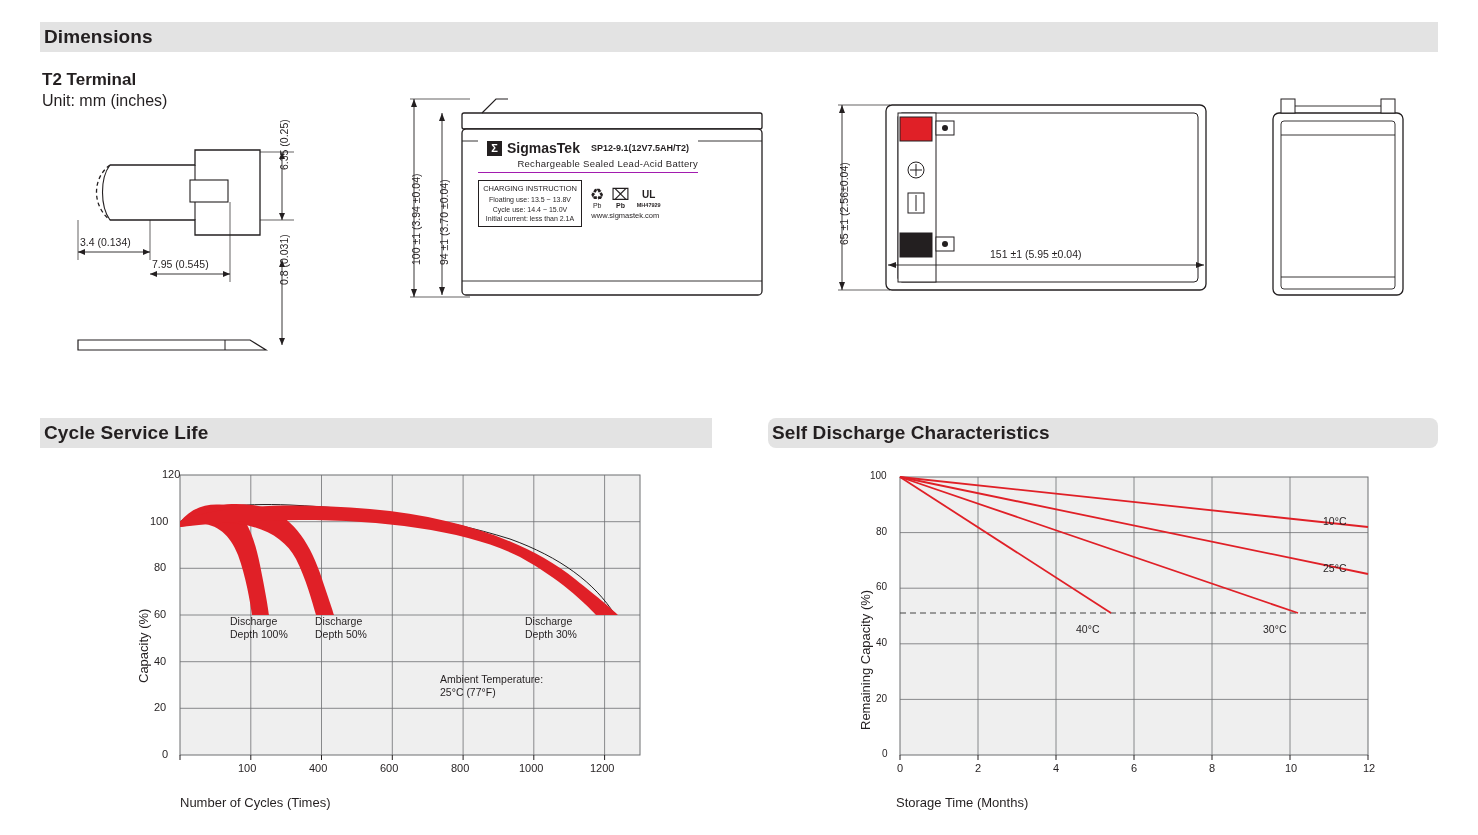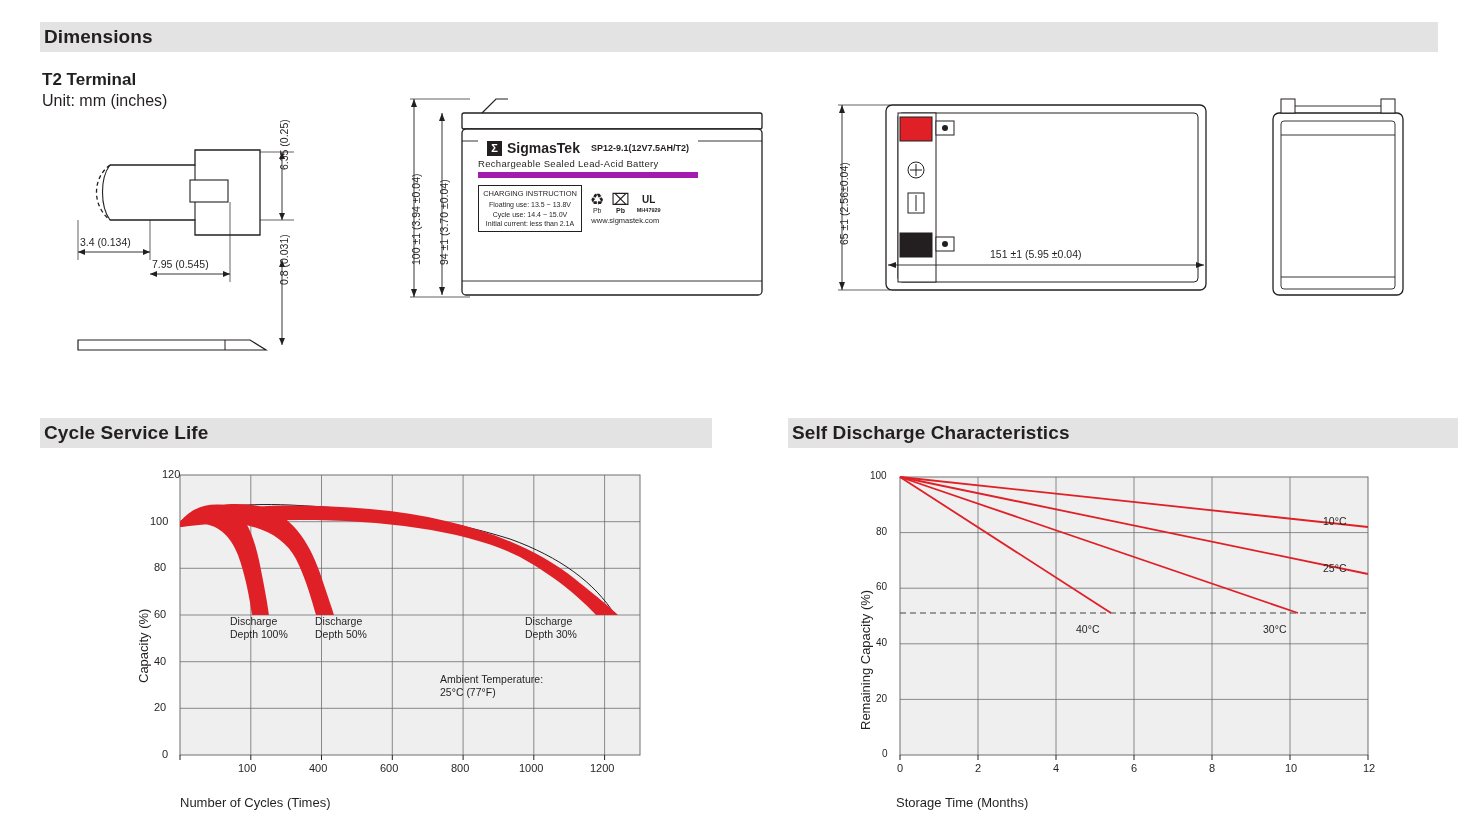--- a/index.html
+++ b/index.html
@@ -49,41 +49,41 @@
   .brand{
     display:flex;align-items:center;justify-content:center;gap:5px;
     font-size:14px;font-weight:bold;color:#231f20;
   }
   .brand .mark{
     width:15px;height:15px;background:#231f20;color:#fff;
     font-size:11px;line-height:15px;text-align:center;font-weight:bold;
   }
   .model{font-size:9px;color:#231f20;margin-left:6px;font-weight:bold;}
   .subtitle{
-    font-size:9.5px;text-align:left;letter-spacing:0.3px;margin-top:2px;
-    border-bottom:6px solid #a21caf;padding-bottom:3px;
+    font-size:9.5px;text-align:right;letter-spacing:0.3px;margin-top:2px;
+    border-bottom:1px solid #a21caf;padding-bottom:3px;
   }
   .charge-box{
     border:1px solid #231f20;font-size:7px;line-height:1.35;
     padding:3px 4px;width:104px;box-sizing:border-box;text-align:center;
   }
   .charge-box .ttl{font-size:7.5px;margin-bottom:1px;}
   .sym-row{display:flex;align-items:center;gap:7px;font-size:7px;}
   .sym{text-align:center;}
   .sym .g{font-size:16px;line-height:14px;}
   .web{font-size:7.5px;text-align:center;}
 
   
   #top-wrap{position:absolute;left:818px;top:85px;width:420px;height:230px;}
   
   #side-wrap{position:absolute;left:1255px;top:85px;width:180px;height:230px;}
 
   
   #cycle-bar{left:40px;top:418px;width:672px;}
-  #self-bar{left:788px;top:418px;width:670px;}
+  #self-bar{left:768px;top:418px;width:670px;border-radius:8px;}
   .axis-lbl{position:absolute;font-size:11px;color:#231f20;white-space:nowrap;}
   .axis-title{position:absolute;font-size:13px;color:#231f20;white-space:nowrap;}
   .note{position:absolute;font-size:10.5px;line-height:1.25;color:#231f20;white-space:nowrap;}
   svg{display:block;}
 </style>
 </head>
 <body>
 
 <div class="section-bar" id="dim-bar">
   <span class="title">Dimensions</span>

